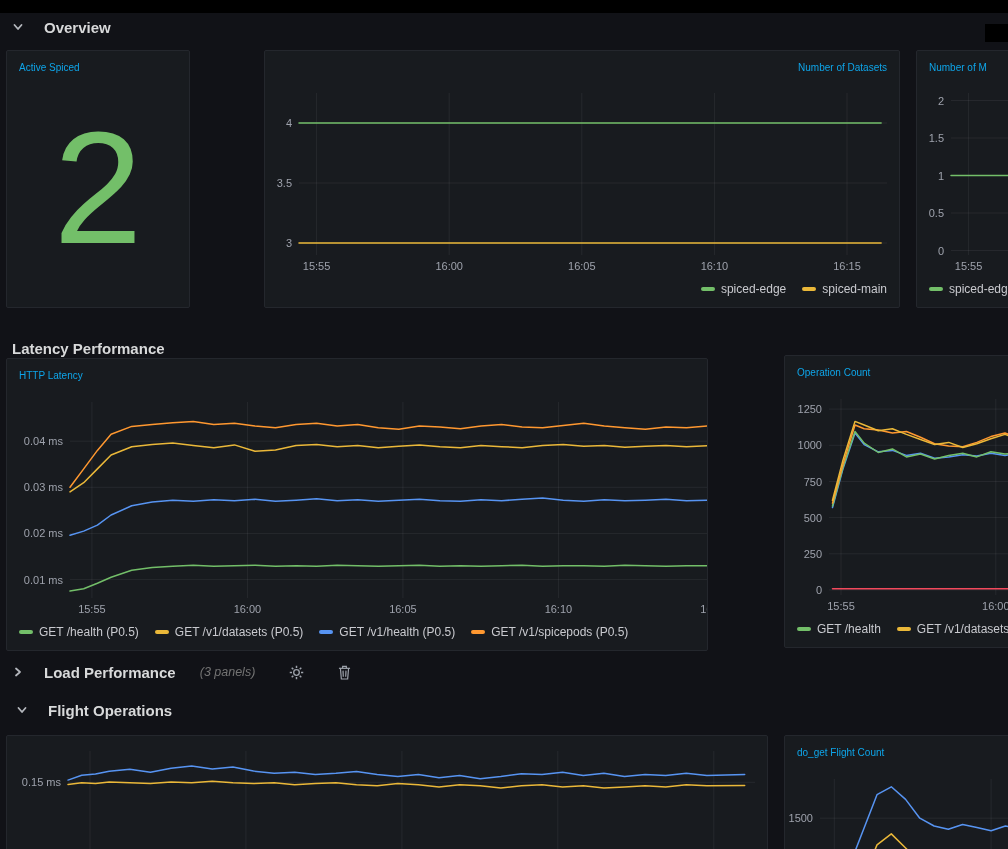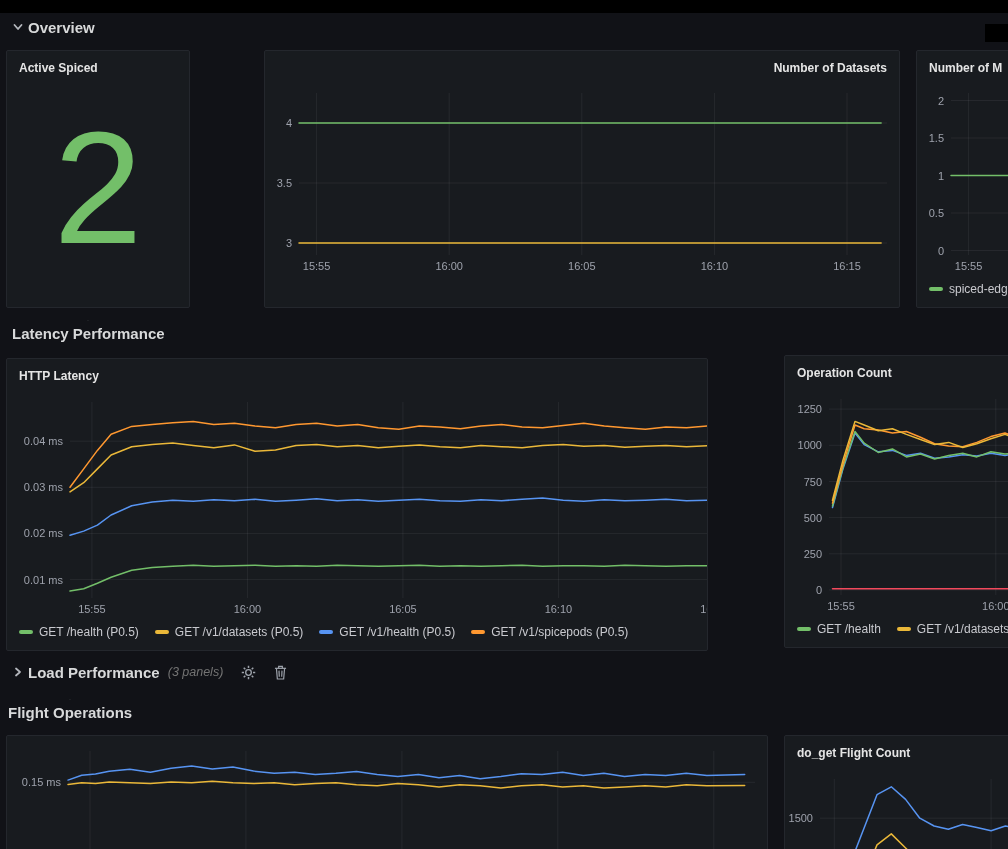--- a/index.html
+++ b/index.html
@@ -1,29 +1,29 @@
 <!DOCTYPE html>
 <html><head>
 <meta charset="utf-8">
 <style>
   * { margin:0; padding:0; box-sizing:border-box; }
   html,body { background:#111217; }
   body { font-family:"Liberation Sans", sans-serif; }
   .screen { position:relative; width:1008px; height:849px; background:#111217; overflow:hidden; }
   .topbar { position:absolute; left:0; top:0; width:1008px; height:13px; background:#000; }
   .patch { position:absolute; left:985px; top:24px; width:23px; height:18px; background:#000; }
-  .row-header { position:absolute; height:22px; display:flex; align-items:center; gap:4px;
+  .row-header { position:absolute; height:22px; display:flex; align-items:center; gap:20px;
                 color:#d8d9da; font-size:15px; font-weight:700; cursor:pointer; }
   .chev { width:12px; height:12px; }
   .chev polyline { fill:none; stroke:#b4b7bd; stroke-width:1.8; stroke-linecap:round; stroke-linejoin:round; }
   .panels-note { font-style:italic; font-weight:400; color:#737373; font-size:12.5px; margin-left:4px; }
   .row-icon { margin-left:14px; }
   .panel { position:absolute; background:#181b1f; border:1px solid #24272d; border-radius:2px;
            display:flex; flex-direction:column; overflow:hidden; }
-  .ptitle { padding:8px 12px 2px; line-height:18px; font-size:12px; font-weight:700; color:#e5e5e5;
+  .ptitle { padding:8px 12px 2px; line-height:18px; font-size:10px; font-weight:400; color:#0ea5e9;
             white-space:nowrap; overflow:hidden; }
   .chart { flex:1; min-height:0; }
   .legend { height:30px; display:flex; gap:16px; align-items:flex-start; padding:5px 12px 0;
             white-space:nowrap; overflow:hidden; }
   .li { display:inline-flex; align-items:center; gap:6px; font-size:12px; color:#c9cacf; cursor:pointer; }
   .lm { width:14px; height:4px; border-radius:2px; display:inline-block; flex:0 0 auto; }
   .stat-value { flex:1; display:flex; align-items:center; justify-content:center;
                 font-size:160px; font-weight:500; line-height:1; color:#73bf69; padding-bottom:10px; }
   svg text.tick { fill:#9ea2ac; font-family:"Liberation Sans", sans-serif; font-size:11px; }
 </style>
@@ -62,20 +62,30 @@
           <text class="tick" x="184.2" y="191" text-anchor="middle">16:00</text>
           <line y1="14" y2="176" x1="316.8" x2="316.8" stroke="rgba(204,204,220,0.08)"></line>
           <text class="tick" x="316.8" y="191" text-anchor="middle">16:05</text>
           <line y1="14" y2="176" x1="449.4" x2="449.4" stroke="rgba(204,204,220,0.08)"></line>
           <text class="tick" x="449.4" y="191" text-anchor="middle">16:10</text>
           <line y1="14" y2="176" x1="582.0" x2="582.0" stroke="rgba(204,204,220,0.08)"></line>
           <text class="tick" x="582.0" y="191" text-anchor="middle">16:15</text>
           <polyline points="34.0,44.0 616.1,44.0" fill="none" stroke="#73bf69" stroke-width="1.5" stroke-linejoin="round" stroke-linecap="round"></polyline>
           <polyline points="34.0,164.0 616.1,164.0" fill="none" stroke="#eab839" stroke-width="1.5" stroke-linejoin="round" stroke-linecap="round"></polyline>
         </svg></div>
+    <div class="legend">
+        <span class="li">
+          <span class="lm" style="background:#73bf69"></span>
+          <span>spiced-edge</span>
+        </span>
+        <span class="li">
+          <span class="lm" style="background:#eab839"></span>
+          <span>spiced-main</span>
+        </span>
+      </div>
   </div>
 
   <div class="panel" style="left:916px; top:50px; width:636px; height:258px;">
     <div class="ptitle">Number of M</div>
     <div class="chart"><svg width="634" height="198">
           <line x1="34" x2="622" y1="171.5" y2="171.5" stroke="rgba(204,204,220,0.08)"></line>
           <text class="tick" x="27" y="175.5" text-anchor="end">0</text>
           <line x1="34" x2="622" y1="134.0" y2="134.0" stroke="rgba(204,204,220,0.08)"></line>
           <text class="tick" x="27" y="138" text-anchor="end">0.5</text>
           <line x1="34" x2="622" y1="96.5" y2="96.5" stroke="rgba(204,204,220,0.08)"></line>
@@ -216,21 +226,21 @@
       <g stroke="#9da2ab" stroke-width="1.3" fill="none">
         <line x1="1" y1="3.5" x2="13" y2="3.5"></line>
         <path d="M5 3.5 V1.3 H9 V3.5"></path>
         <path d="M2.6 3.5 L3.6 15 H10.4 L11.4 3.5"></path>
         <line x1="5.4" y1="6" x2="5.7" y2="12.5"></line>
         <line x1="8.6" y1="6" x2="8.3" y2="12.5"></line>
       </g>
     </svg>
   </div>
 
-  <div class="row-header" style="left:8px; top:699px;flex-direction:column;">
+  <div class="row-header" style="left:16px; top:699px;">
     <svg class="chev" viewBox="0 0 12 12">
         <polyline points="2.5,4 6,8 9.5,4"></polyline>
       </svg>
     <span>Flight Operations</span>
   </div>
 
   <div class="panel" style="left:6px; top:735px; width:762px; height:293px;">
     <div class="chart"><svg width="760" height="233">
           <line x1="61" x2="748" y1="46.3" y2="46.3" stroke="rgba(204,204,220,0.08)"></line>
           <text class="tick" x="54" y="50.3" text-anchor="end">0.15 ms</text>

